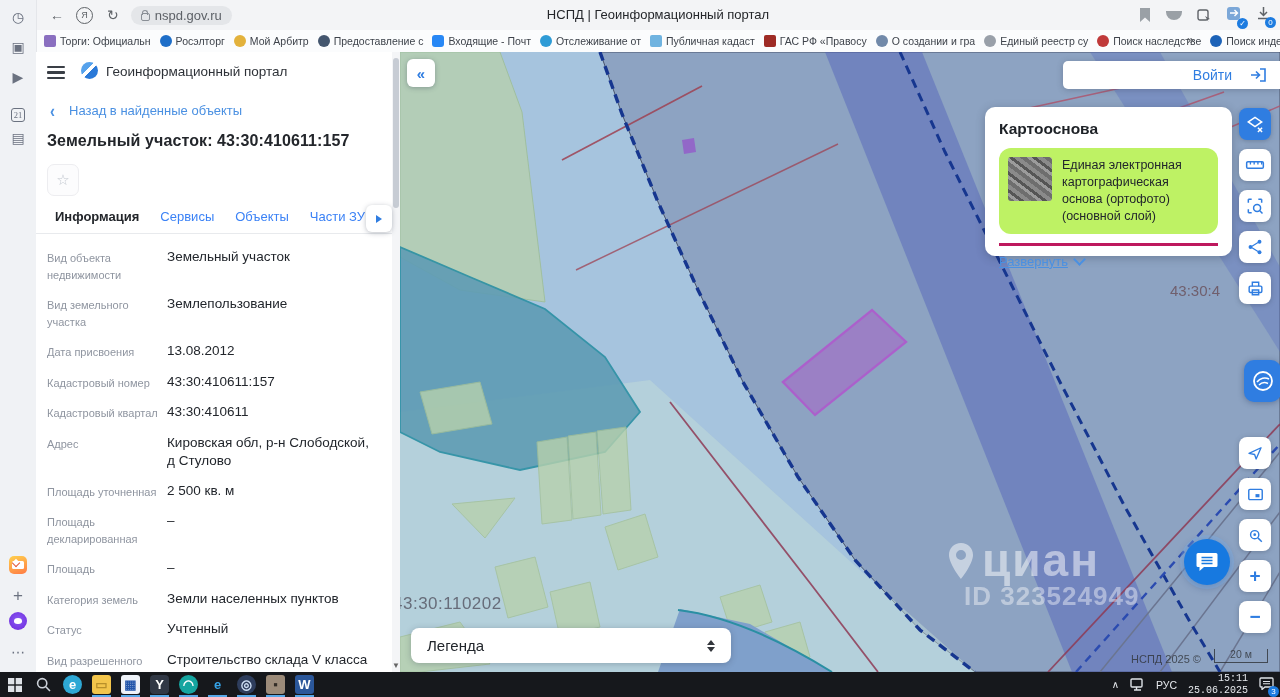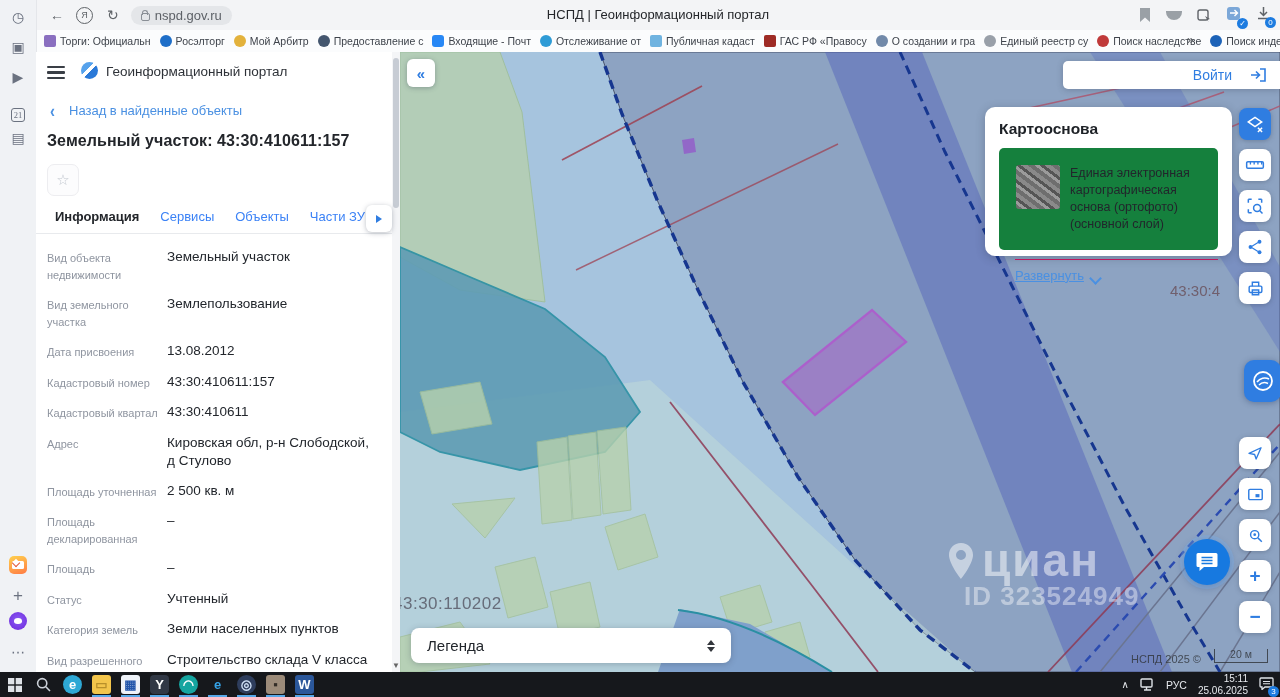--- a/index.html
+++ b/index.html
@@ -84,25 +84,25 @@
   .collapse-btn{position:absolute;left:7px;top:7px;width:28px;height:28px;background:#fff;border-radius:6px;
                 box-shadow:0 1px 5px rgba(50,60,80,.35);color:#2f7de1;font-size:15px;font-weight:bold;
                 display:flex;align-items:center;justify-content:center;cursor:pointer;}
   .login-bar{position:absolute;left:663px;top:9px;width:217px;height:28px;background:#fff;border-radius:5px 0 0 5px;
              box-shadow:0 1px 6px rgba(50,60,80,.3);display:flex;align-items:center;justify-content:flex-end;
              gap:18px;padding-right:14px;box-sizing:border-box;cursor:pointer;}
   .login-text{color:#2f7de1;font-size:14px;}
   .bm-card{position:absolute;left:585px;top:55px;width:247px;height:149px;background:#fff;border-radius:10px;
            box-shadow:0 2px 10px rgba(40,50,70,.3);box-sizing:border-box;padding:13px 14px;}
   .bm-title{font-size:15.5px;color:#1d2126;font-weight:bold;}
-  .bm-row{margin-top:10px;background:#15803d;border-radius:5px;display:flex;gap:10px;padding:17px;align-items:flex-start;}
+  .bm-row{margin-top:10px;background:#bef264;border-radius:12px;display:flex;gap:10px;padding:9px;align-items:flex-start;}
   .bm-thumb{width:44px;height:44px;border-radius:3px;flex:0 0 auto;
             background:repeating-linear-gradient(37deg,#6e6e6e 0 4px,#9b9b9b 4px 7px,#555 7px 10px,#8a8a8a 10px 14px);}
   .bm-layer{font-size:12.5px;color:#22262c;line-height:1.35;}
-  .bm-expand{margin-top:9px;border-top:1px solid #be185d;padding-top:8px;display:flex;align-items:flex-end;gap:7px;cursor:pointer;margin-left:16px;}
+  .bm-expand{margin-top:9px;border-top:3px solid #be185d;padding-top:8px;display:flex;align-items:center;gap:7px;cursor:pointer;}
   .bm-expand span{color:#4a90e2;font-size:13px;text-decoration:underline;}
   .chev-down{width:7px;height:7px;border-right:2px solid #4a90e2;border-bottom:2px solid #4a90e2;
              transform:rotate(45deg);margin-top:-3px;}
   .tbtn{position:absolute;left:839px;width:32px;height:32px;background:#fff;border-radius:8px;
         box-shadow:0 1px 5px rgba(50,60,80,.35);display:flex;align-items:center;justify-content:center;cursor:pointer;}
   .tbtn.active{background:#2f7de1;}
   .tbtn.math{color:#2f7de1;font-size:19px;font-weight:bold;}
   .fab-side{position:absolute;left:844px;top:308px;width:37px;height:42px;background:#2f7de1;
             border-radius:10px;box-shadow:0 1px 6px rgba(30,50,90,.4);display:flex;align-items:center;justify-content:center;cursor:pointer;}
   .chat-fab{position:absolute;left:784px;top:487px;width:46px;height:46px;border-radius:50%;background:#1779e0;
@@ -131,21 +131,21 @@
            display:flex;align-items:center;}
   .tb-sys{width:29px;height:25px;display:flex;align-items:center;justify-content:center;}
   .tb-item{position:relative;width:29px;height:25px;display:flex;align-items:center;justify-content:center;}
   .tb-ico{width:19px;height:19px;display:flex;align-items:center;justify-content:center;
           font-size:13px;font-weight:bold;line-height:1;}
   .tb-under{position:absolute;bottom:0;left:5px;right:5px;height:2.5px;background:transparent;}
   .tb-item.on .tb-under{background:#57a8e8;}
   .tray{position:absolute;right:6px;top:0;height:25px;display:flex;align-items:center;gap:11px;color:#e7eaee;}
   .tray-chevron{font-size:10px;}
   .tray-lang{font-size:10.5px;}
-  .tray-clock{font-size:10px;text-align:right;line-height:1.15;}
+  .tray-clock{font-size:10px;text-align:right;line-height:1.15;font-family:Liberation Mono, monospace;}
   .tray-notif{position:relative;}
   .nbadge{position:absolute;right:-5px;bottom:-3px;background:#1c7be0;color:#fff;font-size:8px;width:11px;height:11px;
           border-radius:50%;display:flex;align-items:center;justify-content:center;}
 </style>
 </head>
 <body>
 
 <div class="screen">
 
   <div class="topbar">
@@ -332,27 +332,27 @@
           <div class="f-label">Площадь декларированная</div>
           <div class="f-value">–</div>
         </div>
 
         <div class="field-row">
           <div class="f-label">Площадь</div>
           <div class="f-value">–</div>
         </div>
 
         <div class="field-row">
+          <div class="f-label">Категория земель</div>
+          <div class="f-value">Земли населенных пунктов</div>
+        </div>
+
+        <div class="field-row">
           <div class="f-label">Статус</div>
           <div class="f-value">Учтенный</div>
-        </div>
-
-        <div class="field-row">
-          <div class="f-label">Категория земель</div>
-          <div class="f-value">Земли населенных пунктов</div>
         </div>
 
         <div class="field-row">
           <div class="f-label">Вид разрешенного использования</div>
           <div class="f-value">Строительство склада V класса вредности</div>
         </div>
       </div>
     <div class="pscroll-track"></div>
     <div class="pscroll-thumb"></div>
     <div class="pscroll-down">▼</div>

